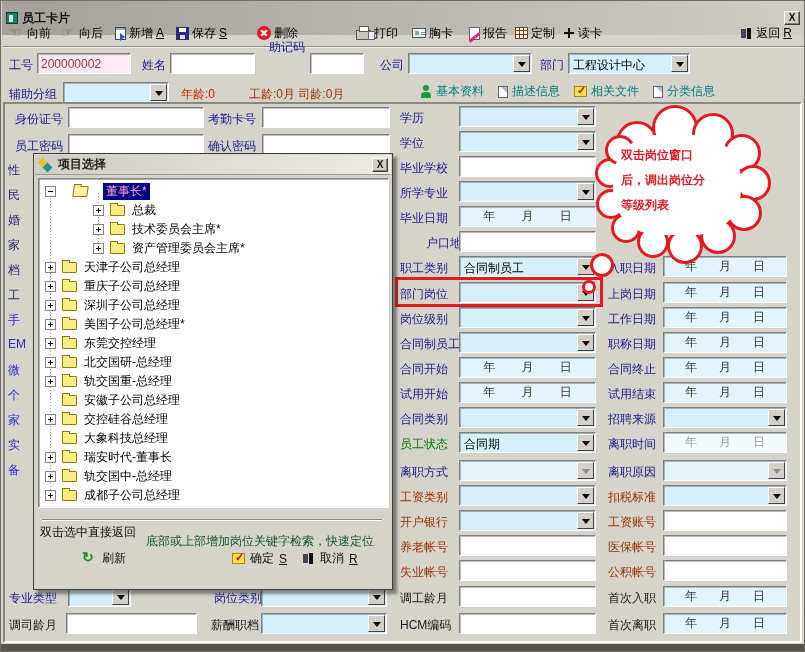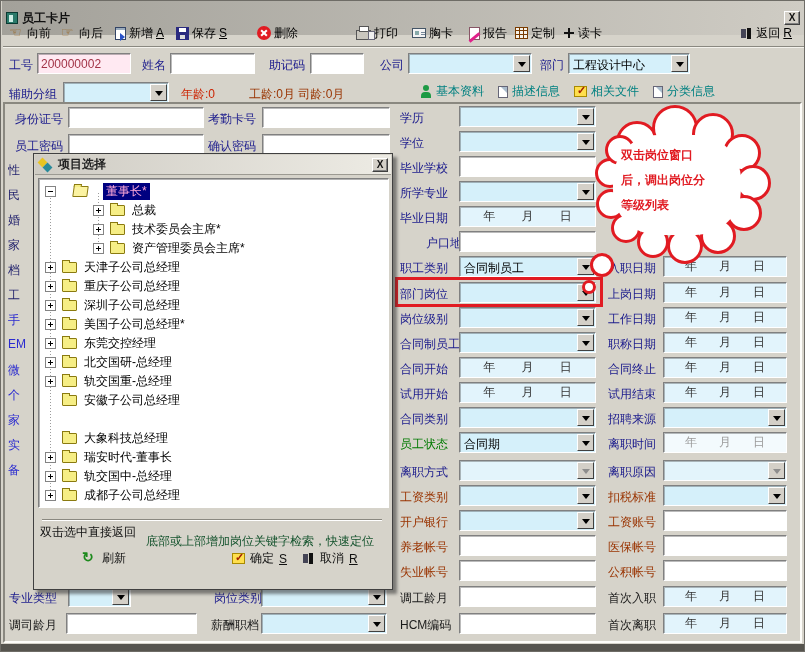--- a/index.html
+++ b/index.html
@@ -168,21 +168,21 @@
         <div class="icn exit-icon"></div>
         <div>返回</div>
         <u>R</u>
       </div>
     </div>
   <div id="form">
       <div class="flabel" style="left: 8px; top: 56px;">工号</div>
       <input class="tinput idfield" value="200000002" style="left: 36px; top: 52px; width: 94px; position: absolute;">
       <div class="flabel" style="left: 141px; top: 56px;">姓名</div>
       <input class="tinput" style="left: 169px; top: 52px; width: 85px; position: absolute;">
-      <div class="flabel" style="left: 268px; top: 56px;">助记码</div>
+      <div class="flabel" style="left: 268px; top: 38px;">助记码</div>
       <input class="tinput" style="left: 309px; top: 52px; width: 54px; position: absolute;">
       <div class="flabel" style="left: 379px; top: 56px;">公司</div>
       <div class="combo" style="left: 407px; top: 52px; width: 124px;">
         <div class="val"></div>
         <div class="cbtn"></div>
       </div>
       <div class="flabel" style="left: 539px; top: 56px;">部门</div>
       <div class="combo" style="left: 567px; top: 52px; width: 122px;">
         <div class="val">工程设计中心</div>
         <div class="cbtn"></div>
@@ -507,20 +507,25 @@
         <div class="trow" style="left: 6px; top: 193px;">
           <div class="expbox plus"></div>
           <div class="folder"></div>
           <div class="tlabel">轨交国重-总经理</div>
         </div>
         <div class="trow" style="left: 6px; top: 212px;">
           <div class="expbox none"></div>
           <div class="folder"></div>
           <div class="tlabel">安徽子公司总经理</div>
         </div>
+        <div class="trow" style="left: 6px; top: 231px;">
+          <div class="expbox plus"></div>
+          <div class="folder"></div>
+          <div class="tlabel">交控硅谷总经理</div>
+        </div>
         <div class="trow" style="left: 6px; top: 250px;">
           <div class="expbox none"></div>
           <div class="folder"></div>
           <div class="tlabel">大象科技总经理</div>
         </div>
         <div class="trow" style="left: 6px; top: 269px;">
           <div class="expbox plus"></div>
           <div class="folder"></div>
           <div class="tlabel">瑞安时代-董事长</div>
         </div>

